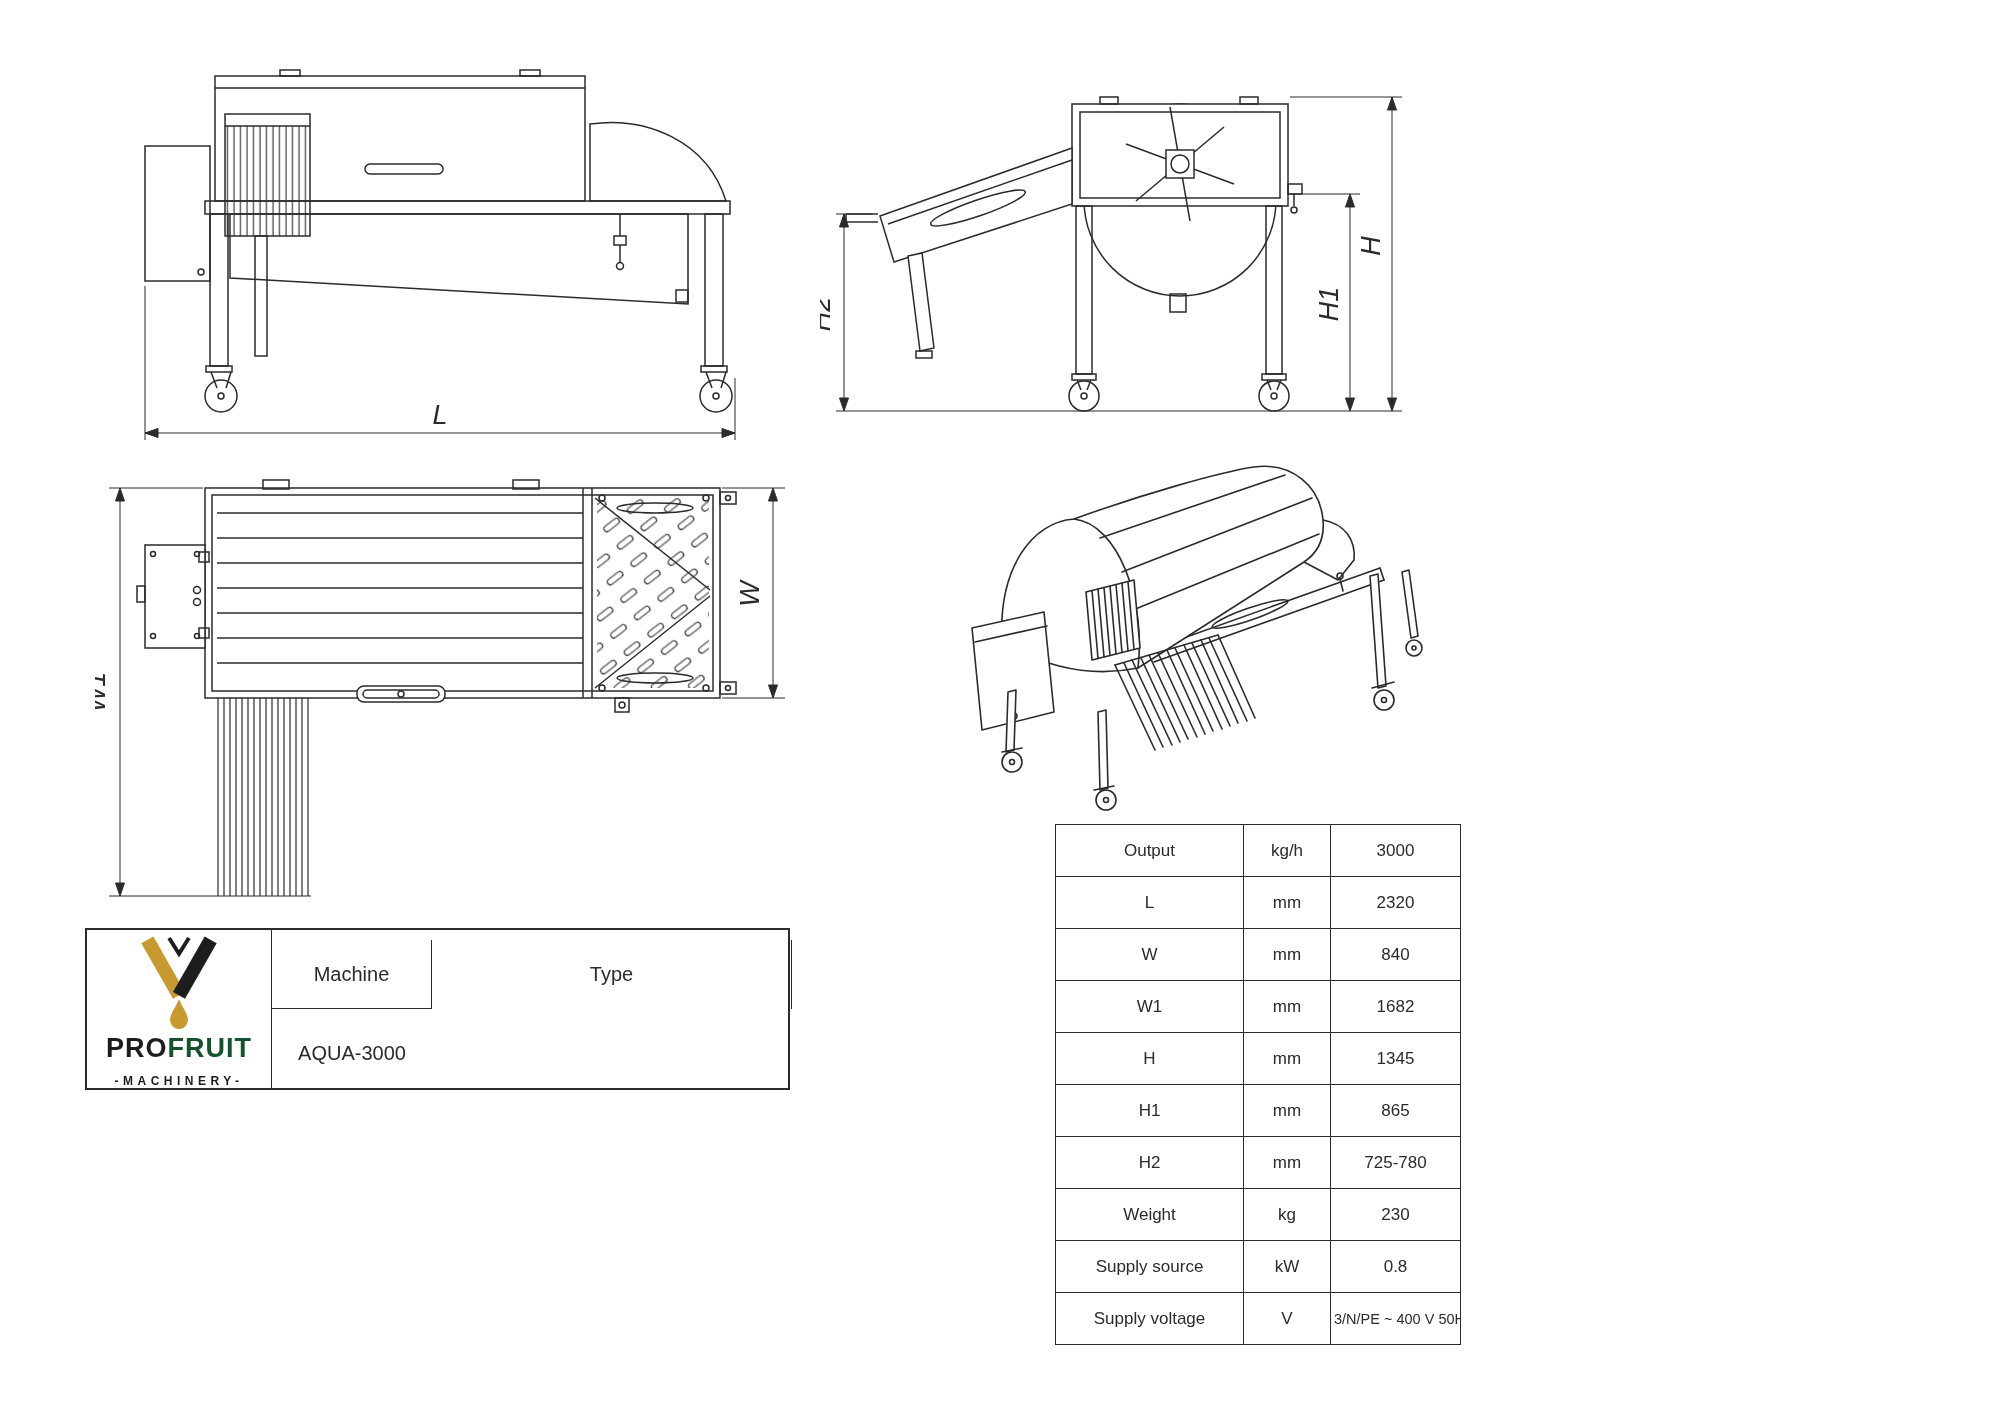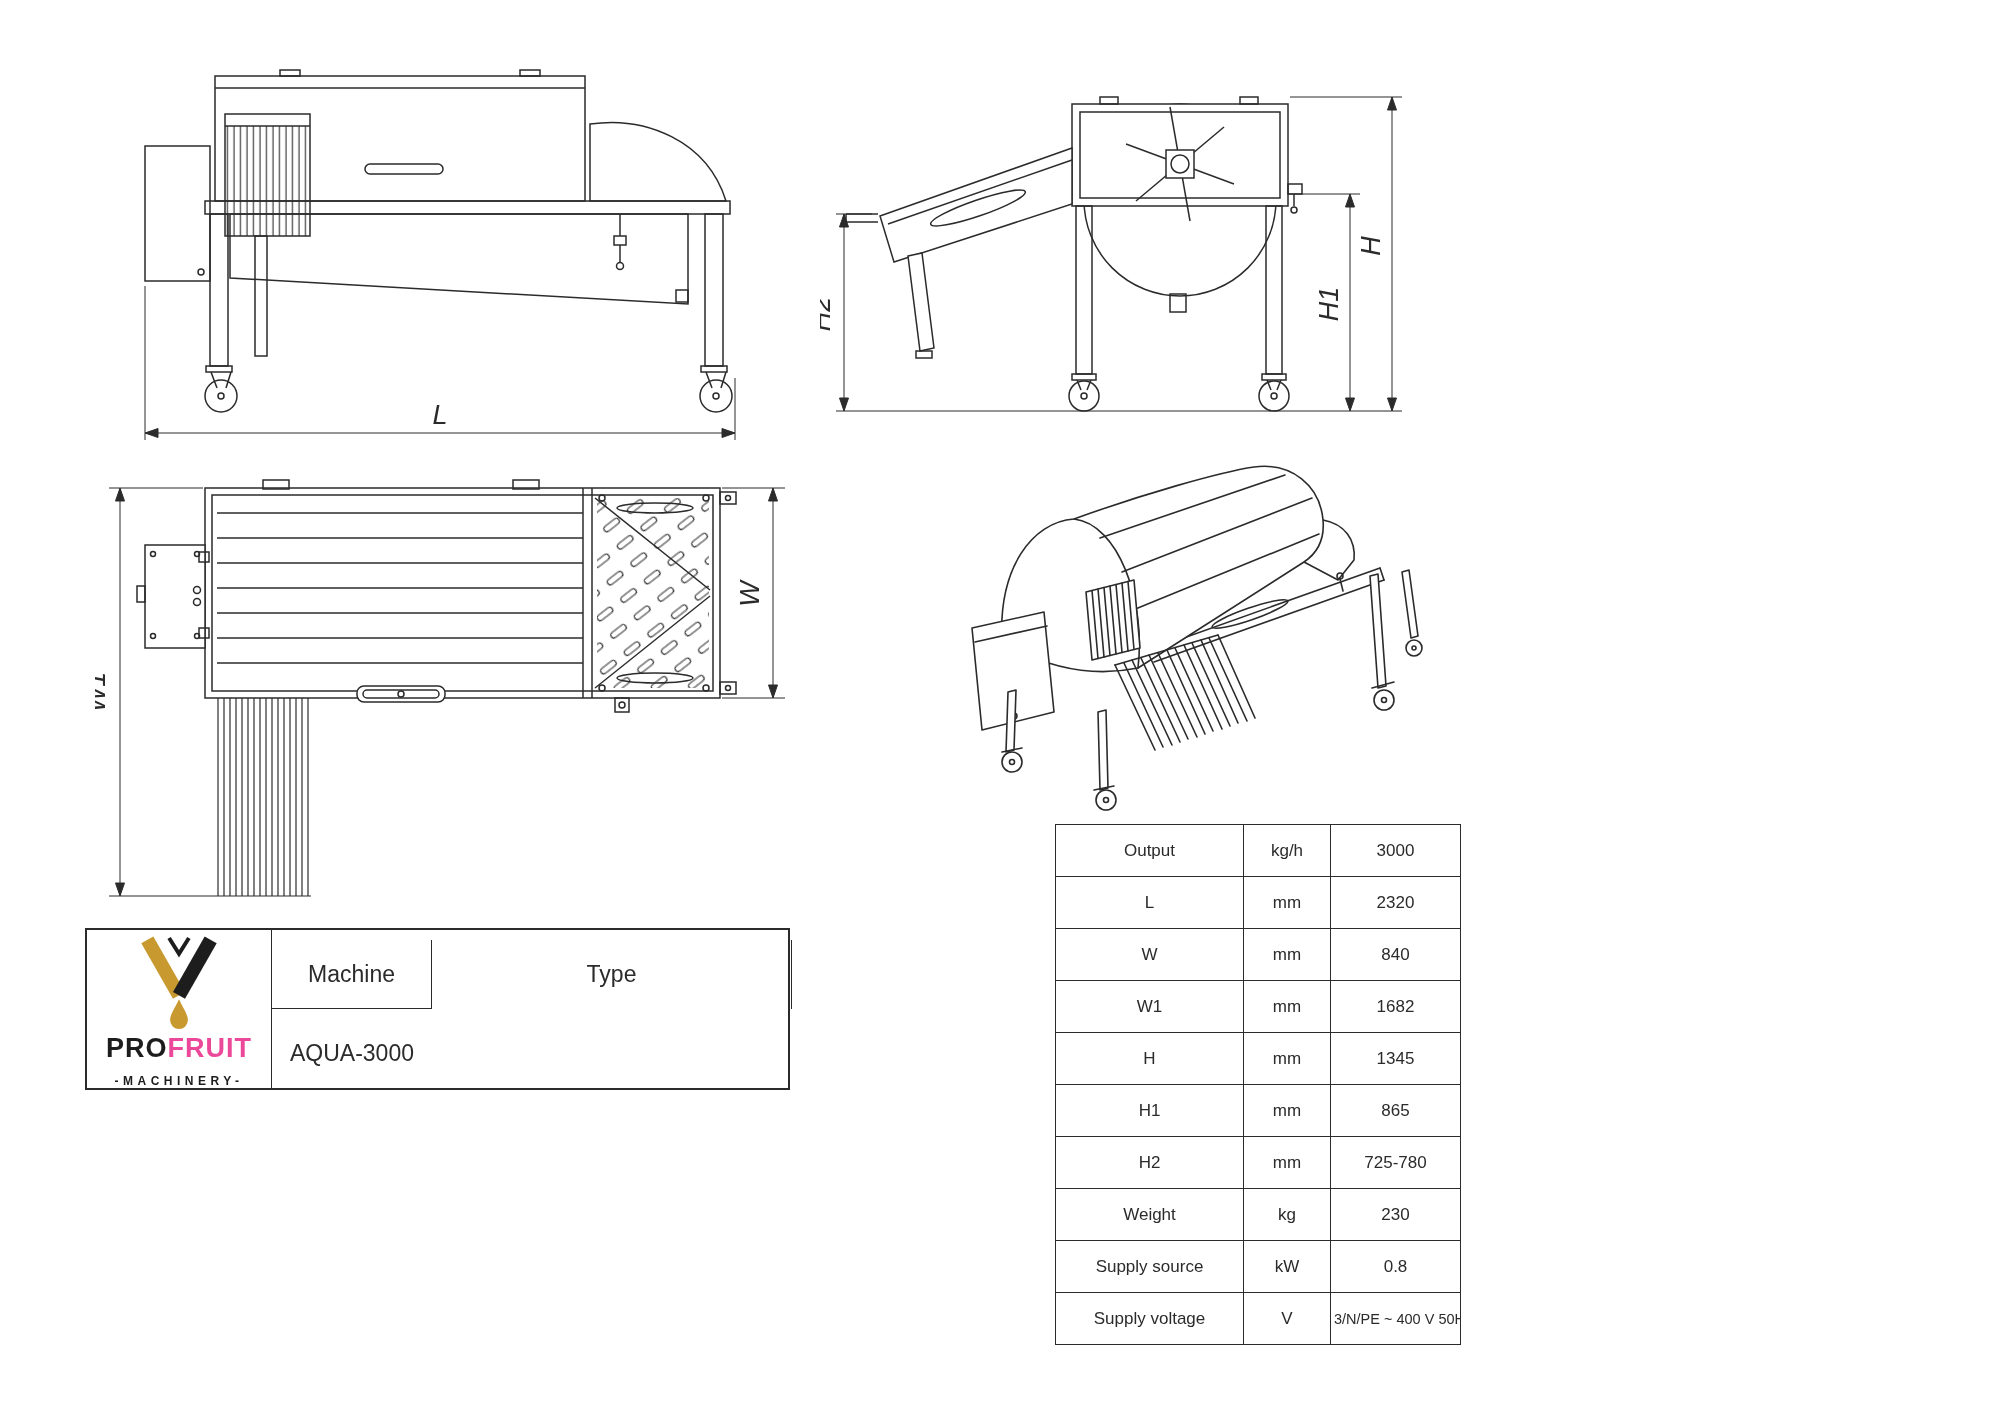--- a/index.html
+++ b/index.html
@@ -20,26 +20,26 @@
   #titleblock{
     position:absolute;left:85px;top:928px;width:705px;height:162px;
     display:grid;grid-template-columns:185px 160px 360px;grid-template-rows:1fr 1fr;
     border:2px solid #2b2b2b;box-sizing:border-box;background:#fff;
   }
   .tb-logo{
     grid-row:1/3;grid-column:1;display:flex;flex-direction:column;
     align-items:center;justify-content:center;border-right:1.5px solid #2b2b2b;
     padding-top:2px;
   }
-  .tb-cell{display:flex;align-items:center;justify-content:center;font-size:23px;margin-top:10px;}
+  .tb-cell{display:flex;align-items:center;justify-content:center;font-size:20px;margin-top:10px;}
   .br{border-right:1.5px solid #2b2b2b;}
   .bb{border-bottom:1.5px solid #2b2b2b;}
   .brand-line{font-size:27px;font-weight:800;letter-spacing:1px;margin-top:4px;line-height:1;}
   .brand-pro{color:#1d1d1d;}
-  .brand-fruit{color:#ec4899;}
+  .brand-fruit{color:#14532d;}
   .brand-sub{font-size:12px;font-weight:700;letter-spacing:4.5px;color:#1d1d1d;margin-top:12px;}
   
   #spec{
     position:absolute;left:1055px;top:824px;width:405px;border-collapse:collapse;
     table-layout:fixed;background:#fff;
   }
   #spec td{
     border:1.5px solid #2b2b2b;height:25px;text-align:center;
     font-size:17px;padding:13px 3px;white-space:nowrap;overflow:hidden;
   }

